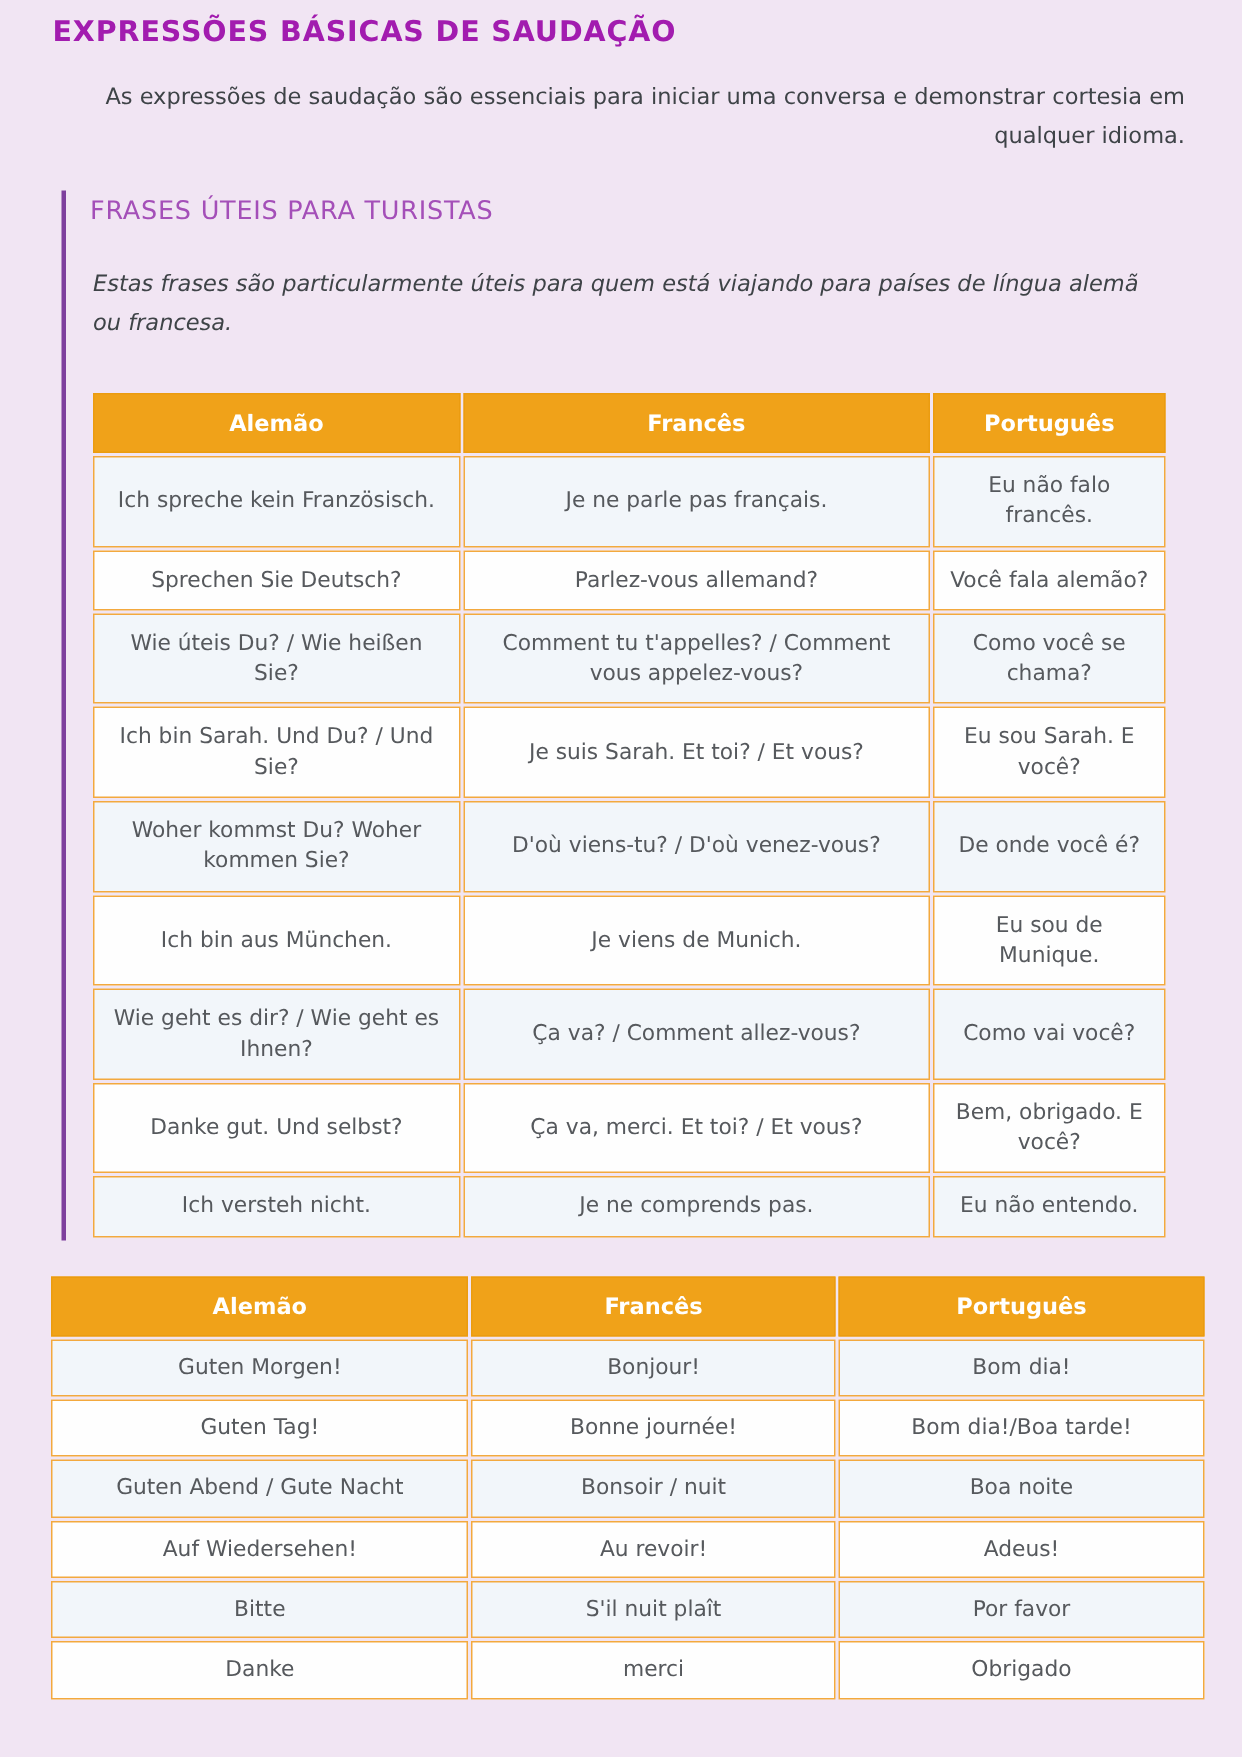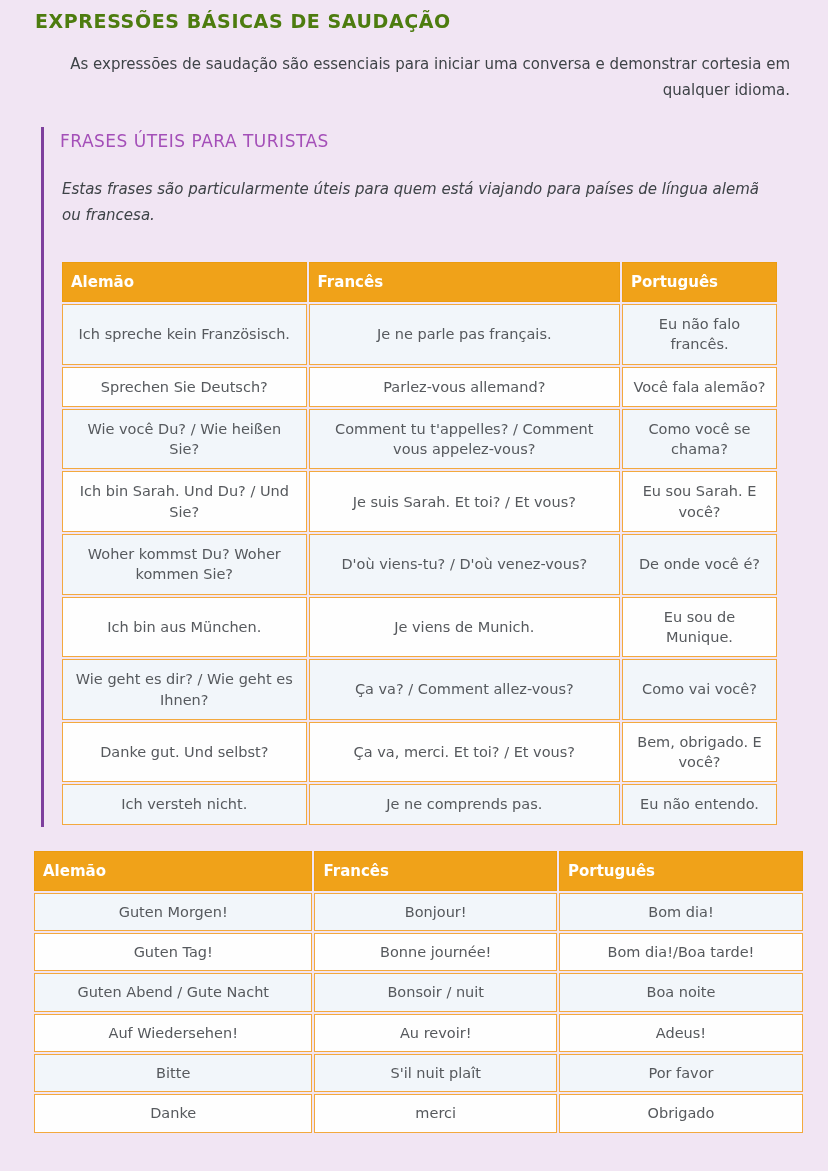--- a/index.html
+++ b/index.html
@@ -10,21 +10,21 @@
   }
   .page {
     position: relative;
     width: 828px;
     min-height: 1171px;
     margin: 0 auto;
     background: #f1e5f3;
     padding: 6px 38px 18px 35px;
   }
   .page-title {
-    color: #4d7c0f;
+    color: #a21caf;
     font-size: 19px;
     font-weight: bold;
     letter-spacing: 0.6px;
     margin: 4px 0 0 0;
   }
   .intro-paragraph {
     color: #3e4347;
     font-size: 15px;
     line-height: 1.7;
     margin: 20px 0 24px 0;
@@ -58,21 +58,21 @@
     table-layout: fixed;
   }
   table.table-1 { width: 719px; }
   table.table-2 { width: 773px; margin-left: -3px; }
   .phrase-table th {
     background: #f0a219;
     border: 1.5px solid #eb9c10;
     color: #ffffff;
     font-size: 15px;
     font-weight: bold;
-    text-align: left;
+    text-align: center;
     padding: 10px 8px;
   }
   .phrase-table td {
     background: #fefefe;
     border: 1.5px solid #f3a93e;
     color: #56595d;
     font-size: 14.5px;
     line-height: 1.4;
     text-align: center;
     vertical-align: middle;
@@ -113,21 +113,21 @@
             <td>Ich spreche kein Französisch.</td>
             <td>Je ne parle pas français.</td>
             <td>Eu não falo francês.</td>
           </tr>
           <tr>
             <td>Sprechen Sie Deutsch?</td>
             <td>Parlez-vous allemand?</td>
             <td>Você fala alemão?</td>
           </tr>
           <tr>
-            <td>Wie você Du? / Wie heißen Sie?</td>
+            <td>Wie úteis Du? / Wie heißen Sie?</td>
             <td>Comment tu t'appelles? / Comment vous appelez-vous?</td>
             <td>Como você se chama?</td>
           </tr>
           <tr>
             <td>Ich bin Sarah. Und Du? / Und Sie?</td>
             <td>Je suis Sarah. Et toi? / Et vous?</td>
             <td>Eu sou Sarah. E você?</td>
           </tr>
           <tr>
             <td>Woher kommst Du? Woher kommen Sie?</td>

